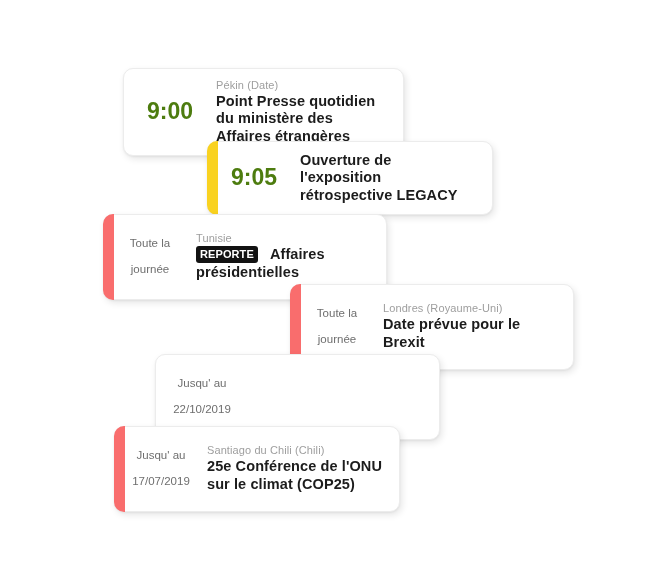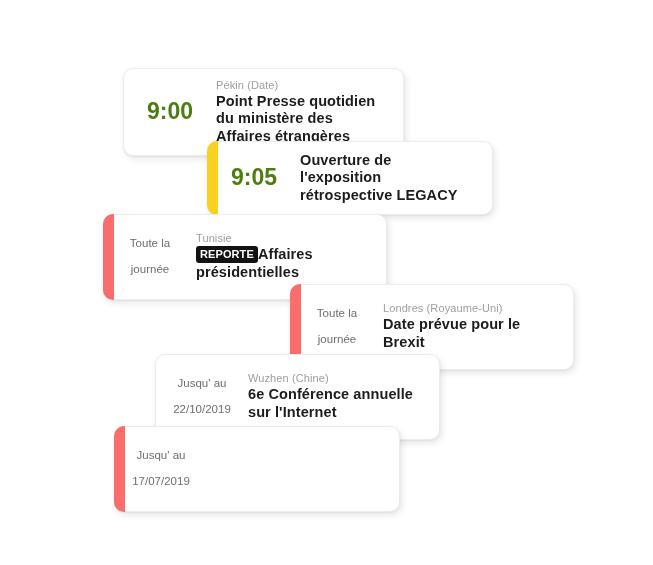--- a/index.html
+++ b/index.html
@@ -76,21 +76,21 @@
     line-height: 1.2;
     letter-spacing: 0.1px;
   }
   .badge {
     display: inline-block;
     font-size: 11px;
     font-weight: 700;
     line-height: 1.2;
     padding: 2px 4px 1px 4px;
     border-radius: 3px;
-    margin-right: 0;
+    margin-right: 12px;
     position: relative;
     top: -1px;
     text-align: center;
   }
 </style>
 </head>
 <body>
 
 <main class="stage">
   <article class="card">
@@ -137,26 +137,26 @@
       <div class="title"><span class="title-text">Date prévue pour le Brexit</span></div>
     </div>
   </article>
 
   <article class="card">
 
     <div class="time-col time-small">
         <div class="time-line">Jusqu' au</div>
         <div class="time-line">22/10/2019</div>
       </div>
-    <div class="body-col">
-      <div class="location">Wuzhen (Chine)</div>
-      <div class="title"><span class="title-text">6e Conférence annuelle sur l'Internet</span></div>
-    </div>
   </article>
 
   <article class="card">
     <span class="accent-bar" style="background: rgb(249, 109, 109);"></span>
     <div class="time-col time-small">
         <div class="time-line">Jusqu' au</div>
         <div class="time-line">17/07/2019</div>
       </div>
+    <div class="body-col">
+      <div class="location">Santiago du Chili (Chili)</div>
+      <div class="title"><span class="title-text">25e Conférence de l'ONU sur le climat (COP25)</span></div>
+    </div>
   </article>
 </main>
 
 </body></html>

